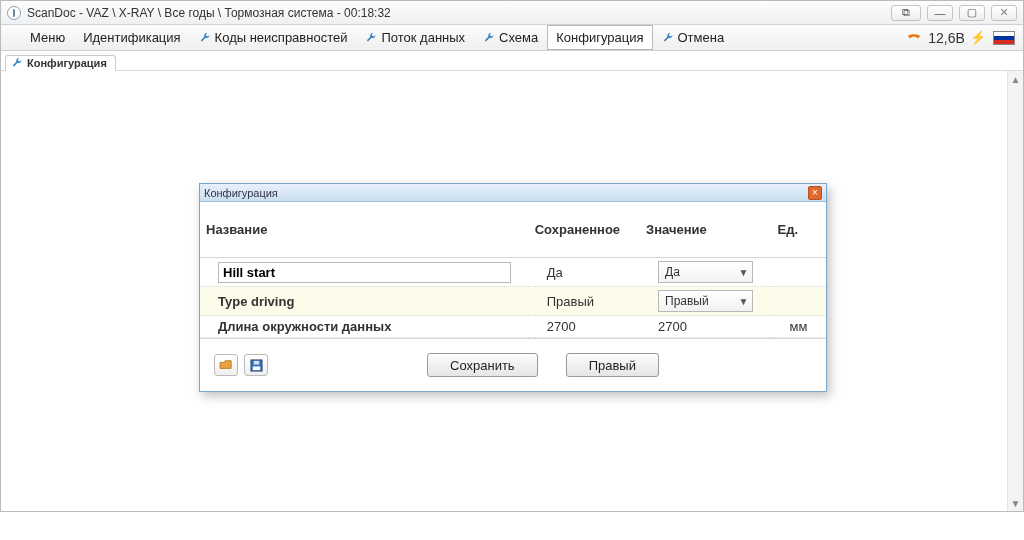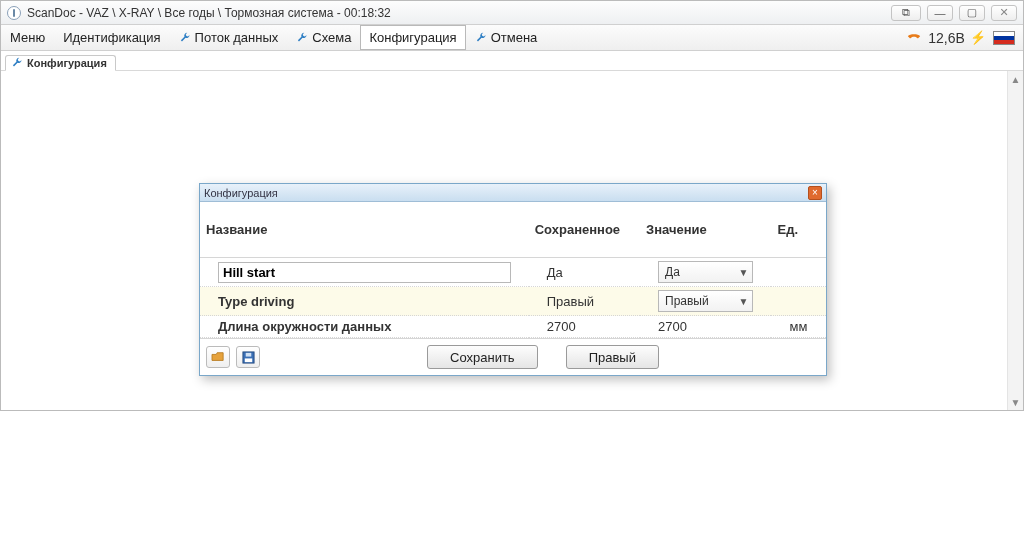--- a/index.html
+++ b/index.html
@@ -8,21 +8,21 @@
     font-family: "Segoe UI", Tahoma, Arial, sans-serif;
     font-size: 12px;
     background: #fff;
     color: #333;
     width: 1024px;
     height: 540px;
     overflow: hidden;
   }
   .window {
     width: 1024px;
-    height: 411px;
+    height: 512px;
     border: 1px solid #bbb;
     background: #fff;
     position: relative;
     display: flex;
     flex-direction: column;
   }
   .titlebar {
     height: 24px;
     background: linear-gradient(#fdfdfd,#eef0f2);
     border-bottom: 1px solid #d0d0d0;
@@ -44,21 +44,21 @@
   .win-controls { display:flex; gap:6px; align-items:center; }
   .wc-btn { width:26px;height:16px;border:1px solid #c4c4c4;border-radius:3px;background:linear-gradient(#fff,#eee);display:flex;align-items:center;justify-content:center;color:#555;font-size:11px;cursor:default;}
   .wc-btn.link { width:30px; }
   .wc-btn.close { color:#888; }
   .menubar {
     height: 26px;
     background: linear-gradient(#fcfcfc,#efefef);
     border-bottom: 1px solid #d0d0d0;
     display: flex;
     align-items: stretch;
-    padding-left:0;
+    padding-left:20px;
   }
   .menu-item {
     display:flex;align-items:center;gap:4px;
     padding: 0 8px; border:1px solid transparent;
     font-size:13px;color:#222;cursor:default;
   }
   .menu-item.active{border:1px solid #b9b9b9;background:#fff;}
   .wrench { width:12px;height:12px; display:inline-block;}
   .wrench svg { width:12px;height:12px; display:block;}
   .status-right { margin-left:auto; display:flex; align-items:center; gap:6px; padding-right:8px;justify-content:center;}
@@ -115,21 +115,21 @@
     width:100%;border:1px solid #b8b8b8;background:#fff;padding:2px 4px;font:inherit;font-weight:bold;
   }
   .sel {
     width:100%; height:22px;border:1px solid #b8b8b8;background:linear-gradient(#fff,#f2f2f2);
     display:flex;align-items:center;justify-content:space-between;padding:0 4px 0 6px;font-size:12px;
   }
   .sel .caret{ color:#555;font-size:10px;}
   .plain-val{ padding:2px 0;}
   .dlg-footer{
     display:flex;align-items:center;gap:6px;
-    padding:6px;border-top:1px solid #d6d6d6; background:#fff;
+    padding:14px;border-top:1px solid #d6d6d6; background:#fff;
   }
   .ico-btn{
     width:24px;height:22px;border:1px solid #bbb;background:linear-gradient(#fff,#efefef);
     border-radius:3px;display:flex;align-items:center;justify-content:center;font-size:12px;
   }
   .btn {
     height:24px;padding:0 22px;border:1px solid #9a9a9a;border-radius:3px;
     background:linear-gradient(#fdfdfd,#e5e5e5);font-size:13px;color:#222;cursor:default;
   }
   .center-btns{flex:1;display:flex;justify-content:center;gap:28px;}
@@ -155,20 +155,28 @@
     </div>
   </div>
 
   <div class="menubar">
     <div class="menu-item">
         <span>Меню</span>
       </div>
     <div class="menu-item">
         <span>Идентификация</span>
       </div>
+    <div class="menu-item">
+      <span class="wrench">
+          <svg viewBox="0 0 16 16">
+            <path fill="#2f7fc4" d="M14 4a4 4 0 0 1-5.3 3.8L4 12.5 2.5 11l4.7-4.7A4 4 0 0 1 11 1l-2 2 .8 2.2L12 6l2-2z"></path>
+          </svg>
+        </span>
+      <span>Коды неисправностей</span>
+    </div>
     <div class="menu-item">
       <span class="wrench">
           <svg viewBox="0 0 16 16">
             <path fill="#2f7fc4" d="M14 4a4 4 0 0 1-5.3 3.8L4 12.5 2.5 11l4.7-4.7A4 4 0 0 1 11 1l-2 2 .8 2.2L12 6l2-2z"></path>
           </svg>
         </span>
       <span>Поток данных</span>
     </div>
     <div class="menu-item">
       <span class="wrench">

